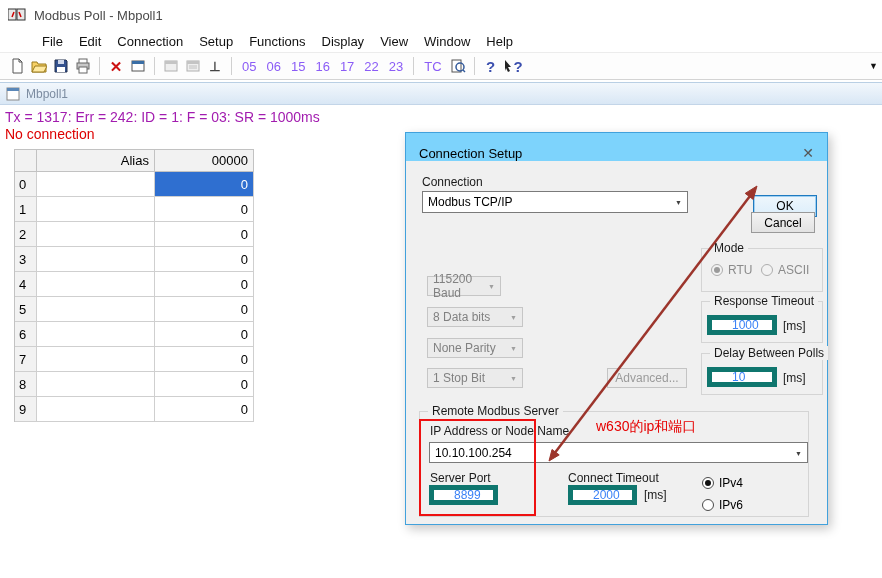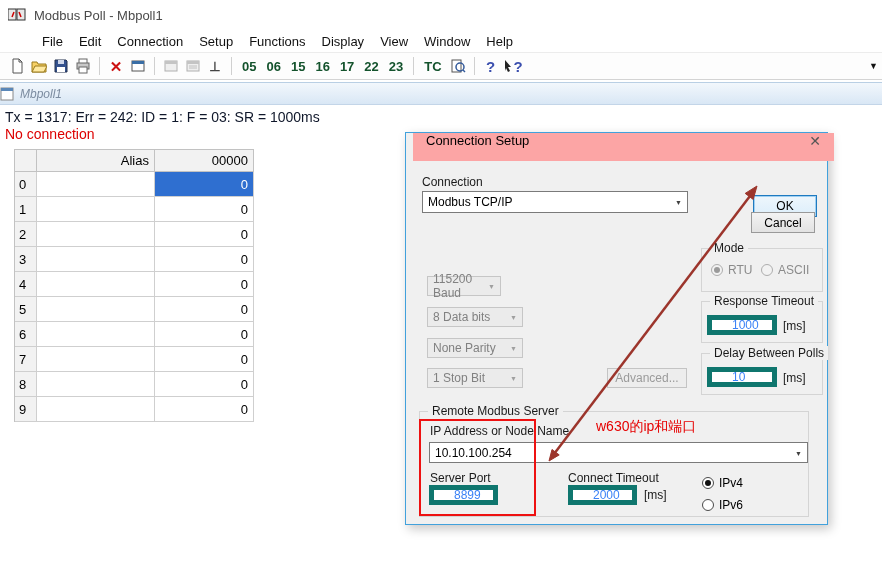--- a/index.html
+++ b/index.html
@@ -16,55 +16,55 @@
   .menubar { position:absolute; left:0; top:30px; width:100%; height:22px; background:#fff;
              display:flex; align-items:center; padding-left:4px; box-sizing:border-box;margin-left:30px; }
   .menu-item { font-size:13px; color:#111; padding:2px 8px; cursor:default; }
 
   
   .toolbar { position:absolute; left:0; top:52px; width:100%; height:28px; background:#fdfdfd;
              border-top:1px solid #ececec; border-bottom:1px solid #d4d4d4;
              display:flex; align-items:center; padding-left:6px; box-sizing:border-box; }
   .tb-btn { width:22px; height:22px; display:flex; align-items:center; justify-content:center; }
   .tb-sep { width:1px; height:18px; background:#d0d0d0; margin:0 5px; }
-  .tb-num { font-size:13px; font-weight:bold; color:#14532d; padding:2px 5px; }
+  .tb-num { font-size:13px; font-weight:normal; color:#8b5cf6; padding:2px 5px; }
   .tb-red { color:#c11; font-weight:bold; font-size:15px; line-height:1; }
   .tb-help { color:#3b4fae; font-weight:bold; font-size:15px; line-height:1; }
   .tb-pin { color:#444; font-weight:bold; font-size:13px; }
   .tb-overflow { position:absolute; right:4px; top:8px; font-size:9px; color:#111; }
 
   
   .child { position:absolute; left:0; top:82px; width:882px; height:496px; background:#fff;
            border-top:1px solid #b9cfe4; }
   .child-titlebar { position:absolute; left:0; top:0; width:100%; height:22px;
                     background:linear-gradient(#f2f7fc,#d9e7f5); border-bottom:1px solid #c3d5e8;
-                    display:flex; align-items:center; box-sizing:border-box;font-style:italic; }
+                    display:flex; align-items:center; padding-left:6px; box-sizing:border-box; }
   .child-title { margin-left:6px; font-size:12px; color:#7c8ca0; }
-  .status-line { position:absolute; left:5px; top:26px; font-size:14px; color:#0f172a; }
+  .status-line { position:absolute; left:5px; top:26px; font-size:14px; color:#a21caf; }
   .conn-status { position:absolute; left:5px; top:43px; font-size:14px; color:var(--err); }
 
   
   .grid { position:absolute; left:14px; top:66px; border-left:1px solid #c2c2c2; border-top:1px solid #c2c2c2; }
   .g-header, .g-row { display:flex; }
   .g-header { height:22px; }
   .g-row { height:25px; }
   .g-cell { box-sizing:border-box; border-right:1px solid #cfcfcf; border-bottom:1px solid #cfcfcf;
             font-size:13px; display:flex; align-items:center; overflow:hidden; }
   .g-h { background:#f2f2f2; border-color:#c2c2c2; justify-content:flex-end; padding:0 5px; color:#000000; }
   .w-num { width:22px; } .w-alias { width:118px; } .w-val { width:99px; }
   .g-num { width:22px; background:#f2f2f2; padding-left:4px; }
   .g-alias { width:118px; background:#fff; }
   .g-val { width:99px; background:#fff; justify-content:flex-end; padding-right:5px; }
   .g-val.sel { background:var(--sel); color:#fff; }
 
   
   .dialog { position:absolute; left:405px; top:132px; width:423px; height:393px; background:#f0f0f0;
             border:1px solid #41a1dc; box-shadow:3px 4px 10px rgba(0,0,0,.22); z-index:10; box-sizing:border-box; }
-  .dlg-titlebar { position:absolute; left:7px; top:0; width:100%; height:28px; background:#fca5a5;
-                  display:flex; align-items:flex-start; justify-content:space-between;
+  .dlg-titlebar { position:absolute; left:0; top:0; width:100%; height:28px; background:#7dd3fc;
+                  display:flex; align-items:flex-end; justify-content:space-between;
                   padding:0 13px; box-sizing:border-box; }
   .dlg-title { font-size:13px; color:#000; }
   .dlg-close { font-size:14px; color:#555; cursor:default; }
 
   .lbl { position:absolute; font-size:12px; color:#1a1a1a; white-space:nowrap; }
   .unit { position:absolute; font-size:12px; color:#1a1a1a; }
   .groupbox { position:absolute; border:1px solid #d4d4d4; box-sizing:border-box; }
   .gb-label { position:absolute; top:-8px; left:8px; background:#f0f0f0; padding:0 4px;
               font-size:12px; color:#1a1a1a; white-space:nowrap; }
 

